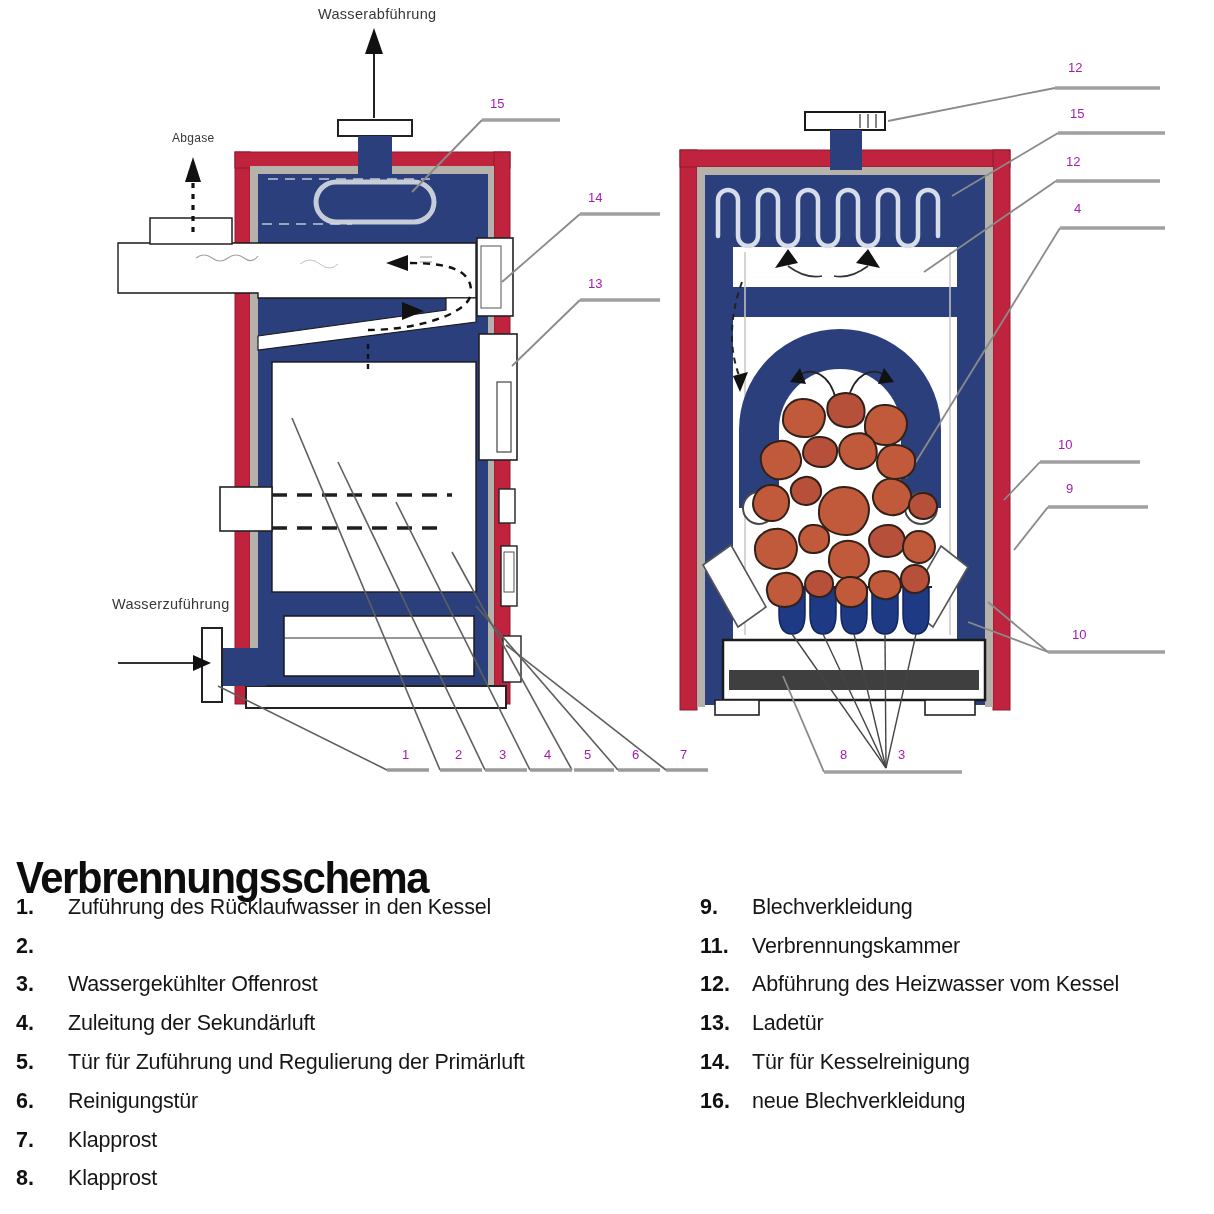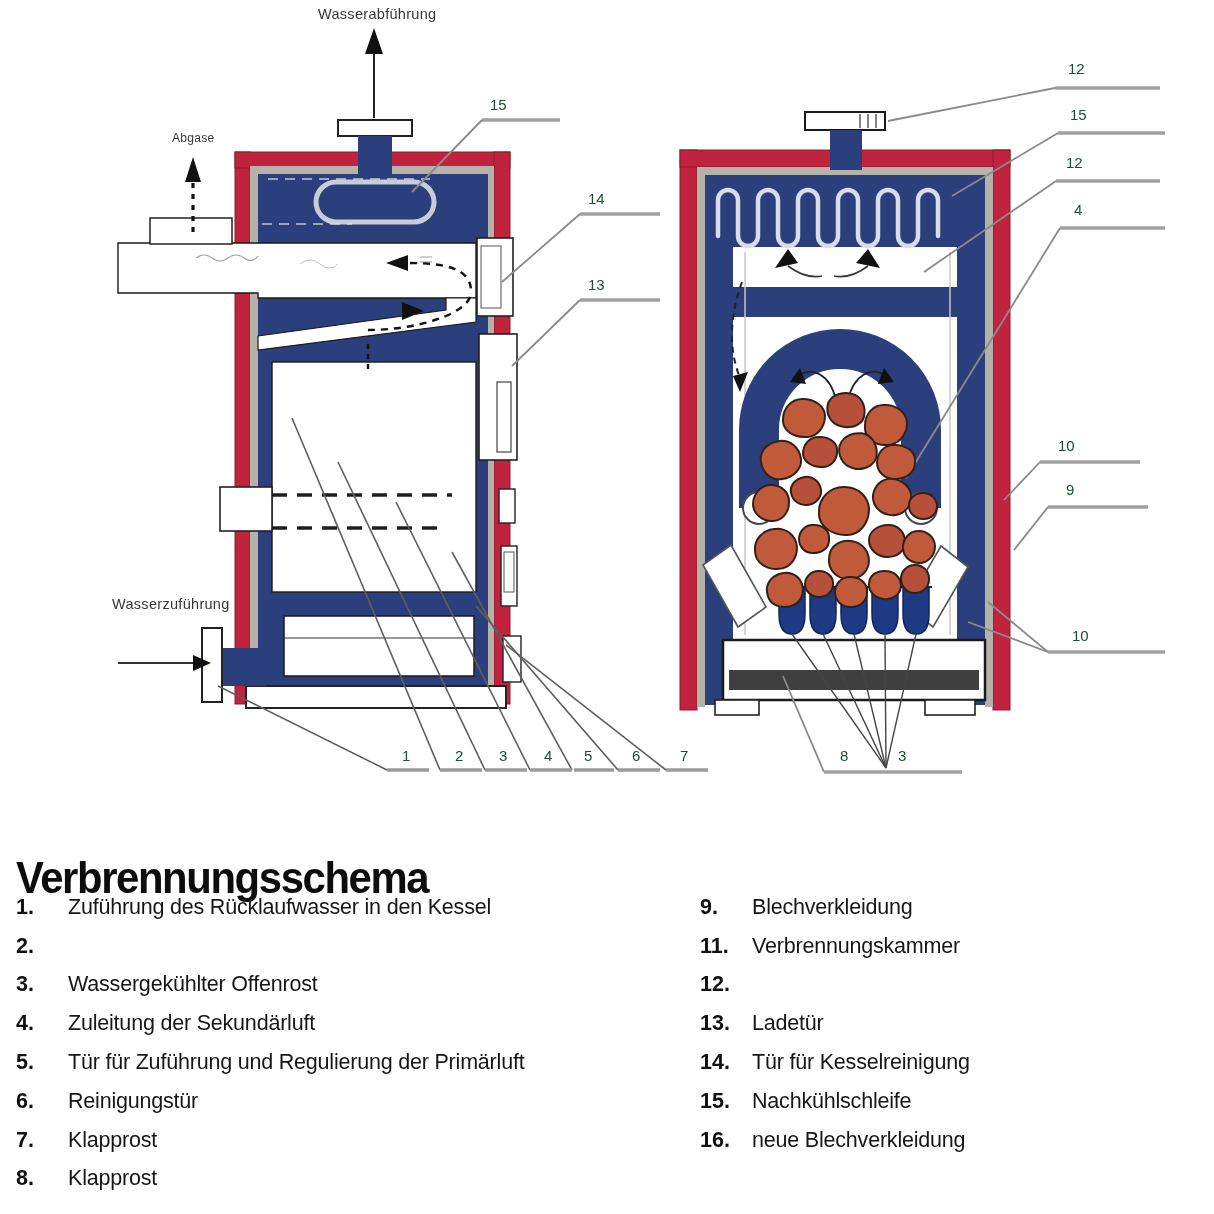--- a/index.html
+++ b/index.html
@@ -2,21 +2,21 @@
 <html><head>
 <meta charset="utf-8">
 <style>
   html,body{margin:0;padding:0;background:#ffffff;}
   body{width:1214px;height:1214px;position:relative;overflow:hidden;
        font-family:"Liberation Sans",sans-serif;color:#141414;}
   .abs{position:absolute;}
   svg{position:absolute;left:0;top:0;}
   
   .dlabel{position:absolute;font-size:14.5px;color:#222;letter-spacing:.3px;opacity:.9;}
-  .callout{position:absolute;font-size:15px;color:#14532d;}
+  .callout{position:absolute;font-size:13px;color:#a21caf;}
   
   .pebble{position:absolute;background:#c05a3a;border:2px solid #30211a;box-sizing:border-box;}
   .pebble.alt{background:#b6503a;}
   
   .title{position:absolute;left:16px;top:822px;font-size:45px;font-weight:bold;color:#0d0d0d;
          letter-spacing:-1.5px;transform:scaleX(.93);transform-origin:left top;white-space:nowrap;}
   .legend-col{position:absolute;top:888px;}
   .legend-col.left{left:16px;width:672px;}
   .legend-col.right{left:700px;width:514px;}
   .legend-row{display:flex;align-items:center;height:38.8px;}
@@ -294,30 +294,27 @@
   <div class="legend-row">
       <span class="legend-num">9.</span>
       <span class="legend-text">Blechverkleidung</span>
     </div>
   <div class="legend-row">
       <span class="legend-num">11.</span>
       <span class="legend-text">Verbrennungskammer</span>
     </div>
   <div class="legend-row">
       <span class="legend-num">12.</span>
+      <span class="legend-text">Abführung des Heizwasser vom Kessel</span>
     </div>
   <div class="legend-row">
       <span class="legend-num">13.</span>
       <span class="legend-text">Ladetür</span>
     </div>
   <div class="legend-row">
       <span class="legend-num">14.</span>
       <span class="legend-text">Tür für Kesselreinigung</span>
     </div>
   <div class="legend-row">
-      <span class="legend-num">15.</span>
-      <span class="legend-text">Nachkühlschleife</span>
-    </div>
-  <div class="legend-row">
       <span class="legend-num">16.</span>
       <span class="legend-text">neue Blechverkleidung</span>
     </div>
 </div>
 
 </body></html>

